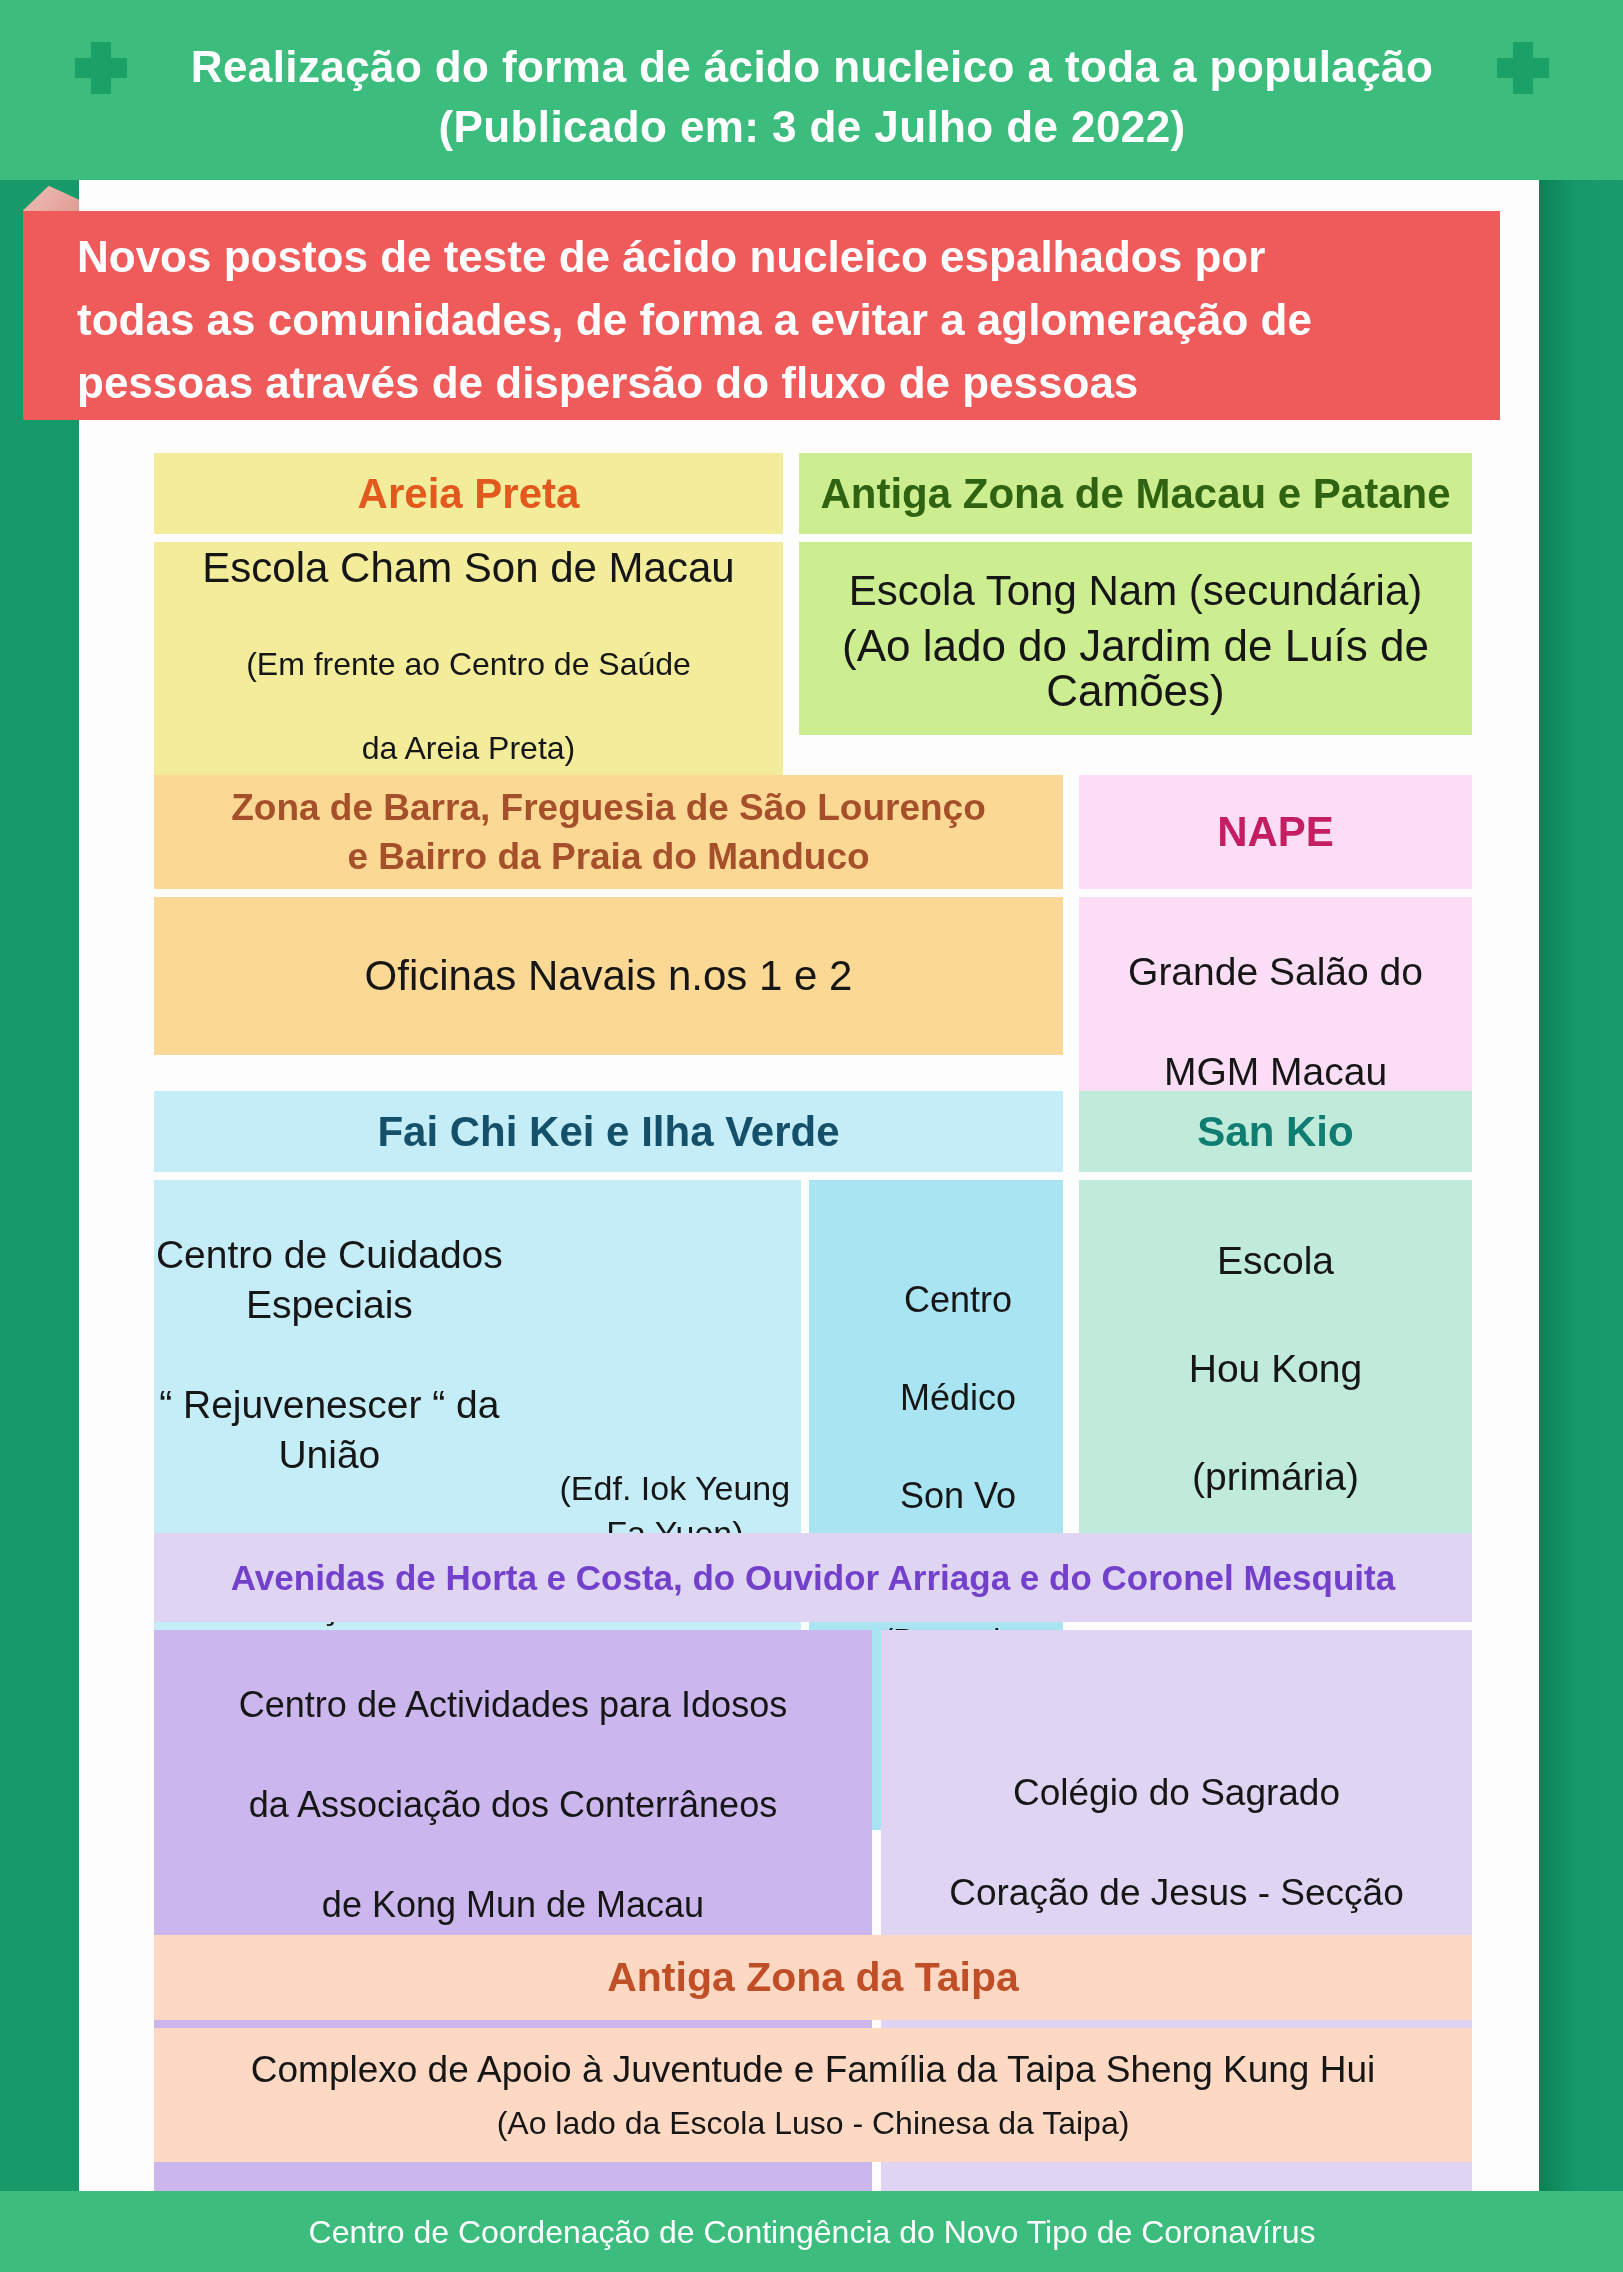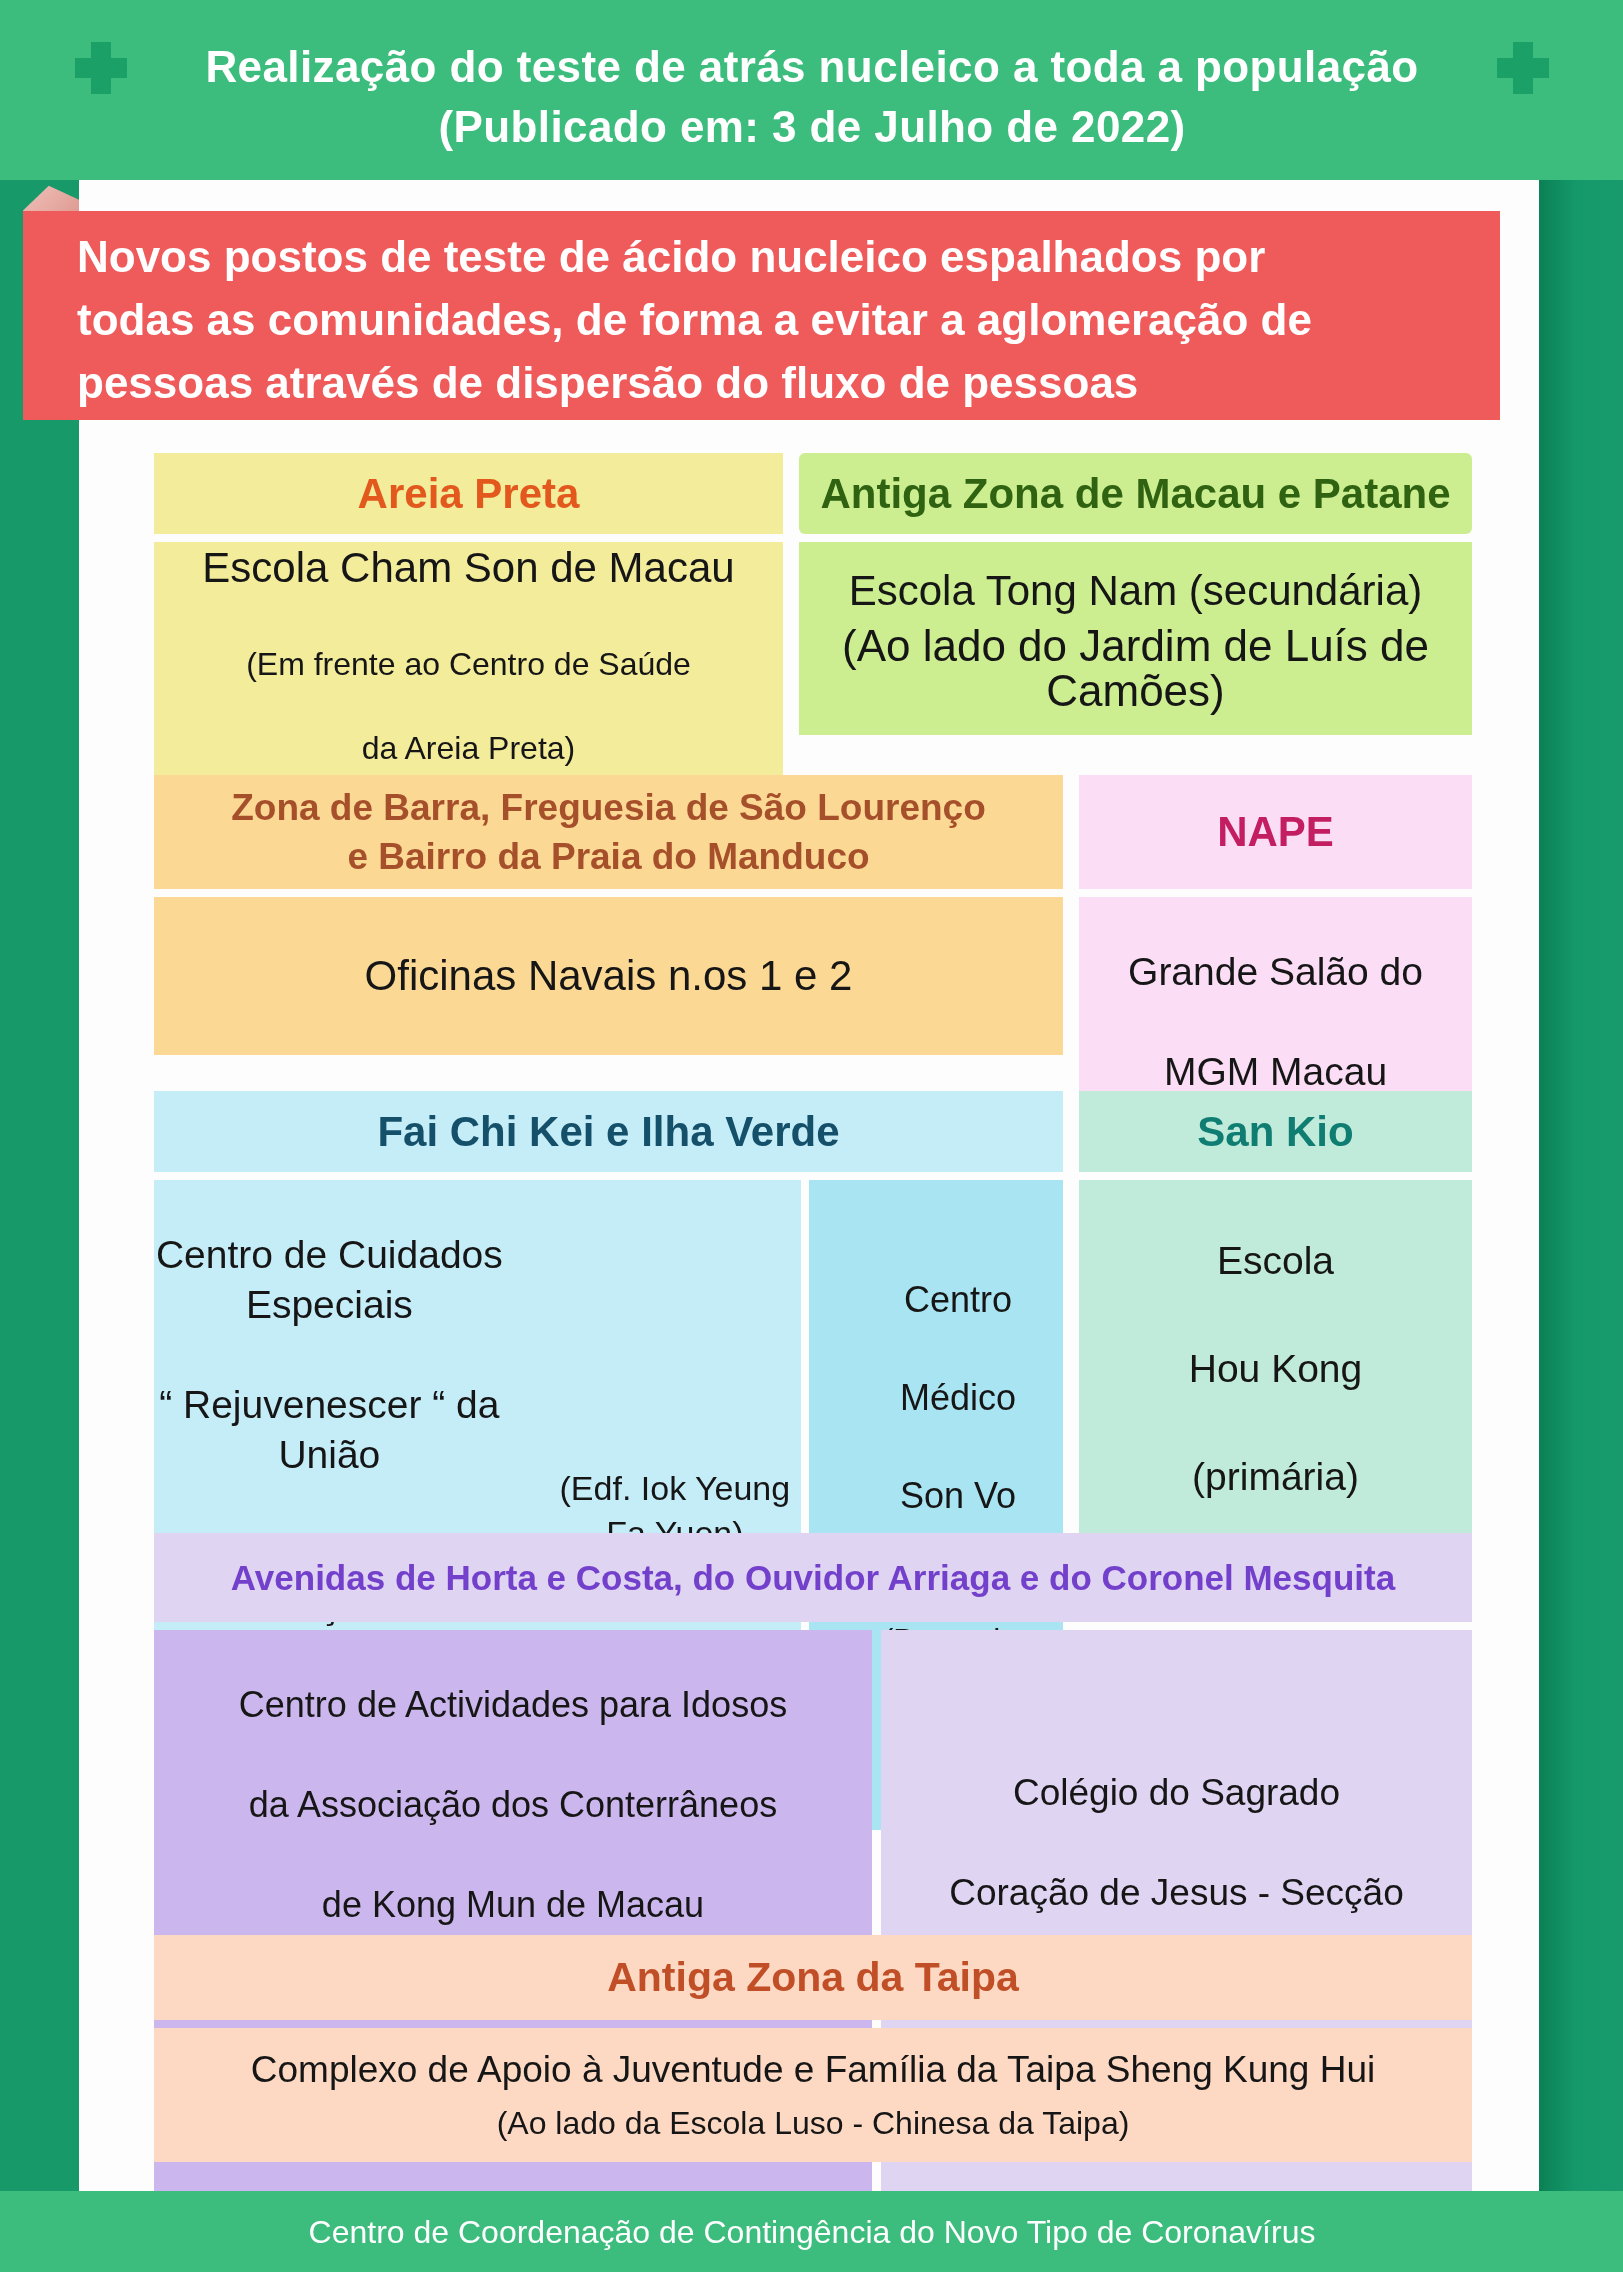--- a/index.html
+++ b/index.html
@@ -49,21 +49,21 @@
   .split{ flex:1 1 auto; display:flex; }
   .venue{ white-space:pre-line; }
   .note{ white-space:pre-line; }
   
   .s-areia{ width:629px; }
   .s-areia .sec-header{ height:81px; background:#f2ec9b; color:#e2581d; font-size:42px; }
   .s-areia .sec-body{ background:#f2ec9b; }
   .s-areia .venue{ font-size:42px; line-height:52px; }
   .s-areia .note{ font-size:32px; line-height:42px; margin-top:6.5px; }
   .s-antiga{ flex:1; }
-  .s-antiga .sec-header{ height:81px; background:#cdee90; color:#2f6211; font-size:42px;border-radius:6px; }
+  .s-antiga .sec-header{ height:81px; background:#cdee90; color:#2f6211; font-size:42px; }
   .s-antiga .sec-body{ background:#cdee90; }
   .s-antiga .venue{ font-size:42px; line-height:54px; }
   .s-antiga .note{ font-size:44px; line-height:45px; margin-top:4.9px; }
   
   .s-barra{ width:909px; }
   .s-barra .sec-header{ height:114px; background:#fbd893; color:#a6502b; font-size:37px; line-height:49px; }
   .s-barra .sec-body{ background:#fbd893; }
   .s-barra .venue{ font-size:42px; line-height:50px; }
   .s-barra .note{ font-size:34px; line-height:47px; margin-top:8px; }
   .s-nape{ flex:1; }
@@ -107,21 +107,21 @@
   }
   .footer .f-text{ color:#ffffff; font-size:32px; }
 </style>
 </head>
 <body>
 
 <div id="canvas">
 
   <div class="top-band">
     <span class="cross left"></span>
-    <div class="t-line">Realização do teste de atrás nucleico a toda a população</div>
+    <div class="t-line">Realização do forma de ácido nucleico a toda a população</div>
     <div class="t-line">(Publicado em: 3 de Julho de 2022)</div>
     <span class="cross right"></span>
   </div>
 
   <div class="strip left"></div>
   <div class="strip right"></div>
   <div class="card"></div>
 
   <div class="fold"></div>
   <div class="ribbon">

